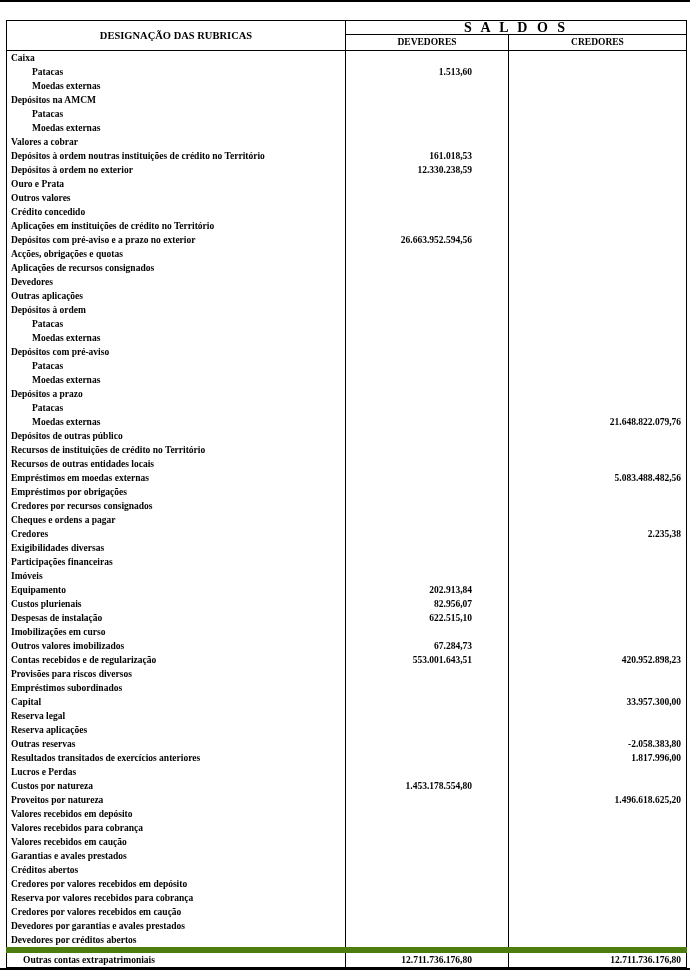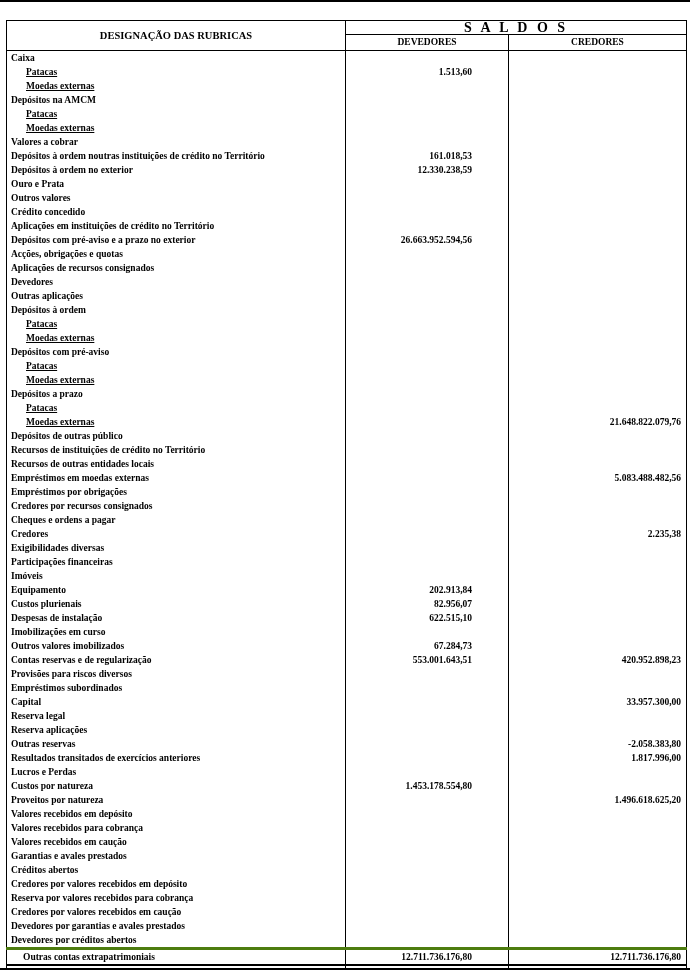--- a/index.html
+++ b/index.html
@@ -26,24 +26,24 @@
   .h-label  { border-right: 1px solid #000; border-bottom: 1px solid #000; font-size: 10.5px; }
   .h-saldos { border-bottom: 1px solid #000; font-size: 14px; letter-spacing: 3px; height: 13px; line-height: 13px; }
   .h-sub    { border-bottom: 1px solid #000; font-size: 9.5px; height: 15px; line-height: 15px; }
   .h-sub + .h-sub { border-left: 1px solid #000; }
 
   tbody td {
     height: 14px; line-height: 14px; font-size: 9.5px; font-weight: bold;
     padding: 0; white-space: nowrap; overflow: hidden;
   }
   td.lbl      { padding-left: 4px; }
-  td.lbl.ind  { padding-left: 19px; text-decoration: underline; }
+  td.lbl.ind  { padding-left: 25px; }
   td.dev  { border-left: 1px solid #000; text-align: right; padding-right: 36px; }
   td.cred { border-left: 1px solid #000; text-align: right; padding-right: 5px; }
-  tr.rule-above td { border-top: 3px solid #4d7c0f; padding-left: 16px; }
+  tr.rule-above td { border-top: 6px solid #4d7c0f; padding-left: 16px; }
 
   tfoot td {
     border-top: 2px solid #000; height: 17px; line-height: 17px;
     font-size: 10px; font-weight: bold; padding: 2px; white-space: nowrap;
   }
   tfoot td.t-label { text-align: center; }
 </style>
 </head>
 <body>
 
@@ -276,21 +276,21 @@
         <td class="lbl">Imobilizações em curso</td>
         <td class="num dev"></td>
         <td class="num cred"></td>
       </tr>
       <tr>
         <td class="lbl">Outros valores imobilizados</td>
         <td class="num dev">67.284,73</td>
         <td class="num cred"></td>
       </tr>
       <tr>
-        <td class="lbl">Contas reservas e de regularização</td>
+        <td class="lbl">Contas recebidos e de regularização</td>
         <td class="num dev">553.001.643,51</td>
         <td class="num cred">420.952.898,23</td>
       </tr>
       <tr>
         <td class="lbl">Provisões para riscos diversos</td>
         <td class="num dev"></td>
         <td class="num cred"></td>
       </tr>
       <tr>
         <td class="lbl">Empréstimos subordinados</td>

